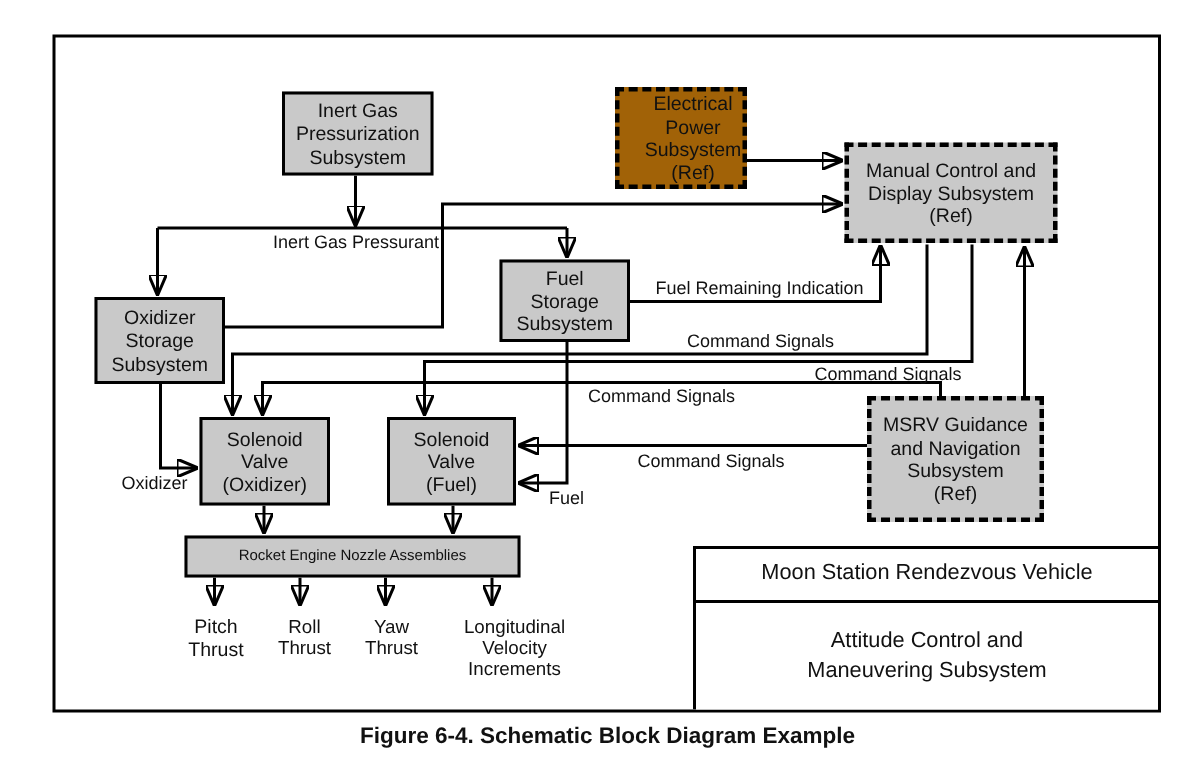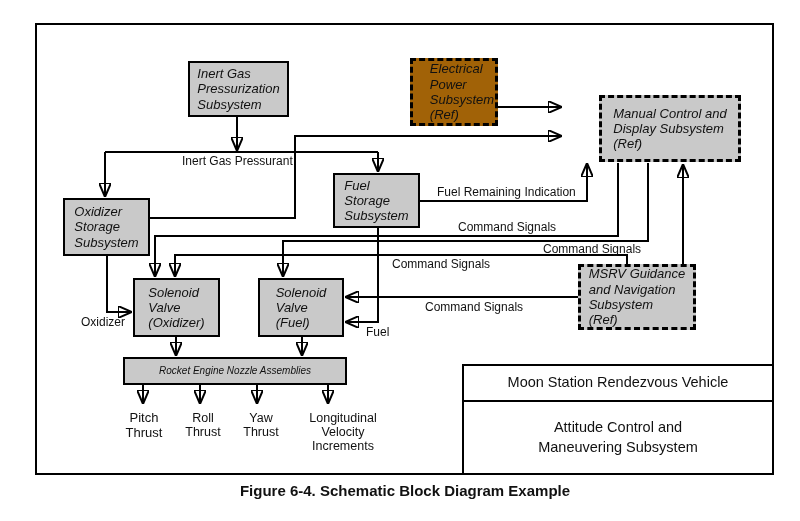--- a/index.html
+++ b/index.html
@@ -9,22 +9,22 @@
     overflow:hidden;
   }
   #frame{
     position:absolute;left:35px;top:23px;width:739px;height:452px;
     border:2px solid #000;box-sizing:border-box;background:#fff;
   }
   #wires{position:absolute;left:0;top:0;width:800px;height:521px;pointer-events:none;}
   #wires path{stroke:#000;stroke-width:2;fill:none;}
   .box{
     position:absolute;box-sizing:border-box;background:#c9c9c9;border:2px solid #000;
-    display:flex;align-items:center;justify-content:center;
-    white-space:pre-line;font-size:13px;line-height:1.18;font-style:italic;
+    display:flex;align-items:center;justify-content:center;text-align:center;
+    white-space:pre-line;font-size:13px;line-height:1.18;
   }
   .box.dashed{border:3px dashed #000;}
   .lbl{position:absolute;font-size:12px;white-space:nowrap;line-height:1.12;}
   .lbl.multi{white-space:pre-line;text-align:center;}
   #title-block{
     position:absolute;left:462px;top:364px;width:310px;height:109px;
     border-left:2px solid #000;border-top:2px solid #000;box-sizing:border-box;background:#fff;
   }
   #title-block .cell{
     display:flex;align-items:center;justify-content:center;text-align:center;
@@ -86,24 +86,24 @@
 (Oxidizer)</div>
   <div class="box" style="left: 258px; top: 278px; width: 86px; height: 59px; background: rgb(201, 201, 201);">Solenoid
 Valve
 (Fuel)</div>
   <div class="box" style="left: 123px; top: 357px; width: 224px; height: 28px; font-size: 10px; background: rgb(201, 201, 201);">Rocket Engine Nozzle Assemblies</div>
 
   <div class="box dashed" style="left: 410px; top: 58px; width: 88px; height: 68px; background: #a16207; padding-left: 16px;">Electrical
 Power
 Subsystem
 (Ref)</div>
-  <div class="box dashed" style="left: 563px; top: 95px; width: 142px; height: 67px; background: rgb(201, 201, 201); margin-left: 36px;">Manual Control and
+  <div class="box dashed" style="left: 563px; top: 95px; width: 142px; height: 67px; background: rgb(201, 201, 201);">Manual Control and
 Display Subsystem
 (Ref)</div>
-  <div class="box dashed" style="left: 578px; top: 264px; width: 118px; height: 66px; background: rgb(201, 201, 201);">MSRV Guidance
+  <div class="box dashed" style="left: 578px; top: 264px; width: 118px; height: 84px; background: rgb(201, 201, 201);">MSRV Guidance
 and Navigation
 Subsystem
 (Ref)</div>
 
   <div class="lbl" style="left:182px;top:155px">Inert Gas Pressurant</div>
   <div class="lbl" style="left:437px;top:186px">Fuel Remaining Indication</div>
   <div class="lbl" style="left:458px;top:221px">Command Signals</div>
   <div class="lbl" style="left:543px;top:243px">Command Signals</div>
   <div class="lbl" style="left:392px;top:258px">Command Signals</div>
   <div class="lbl" style="left:425px;top:301px">Command Signals</div>

